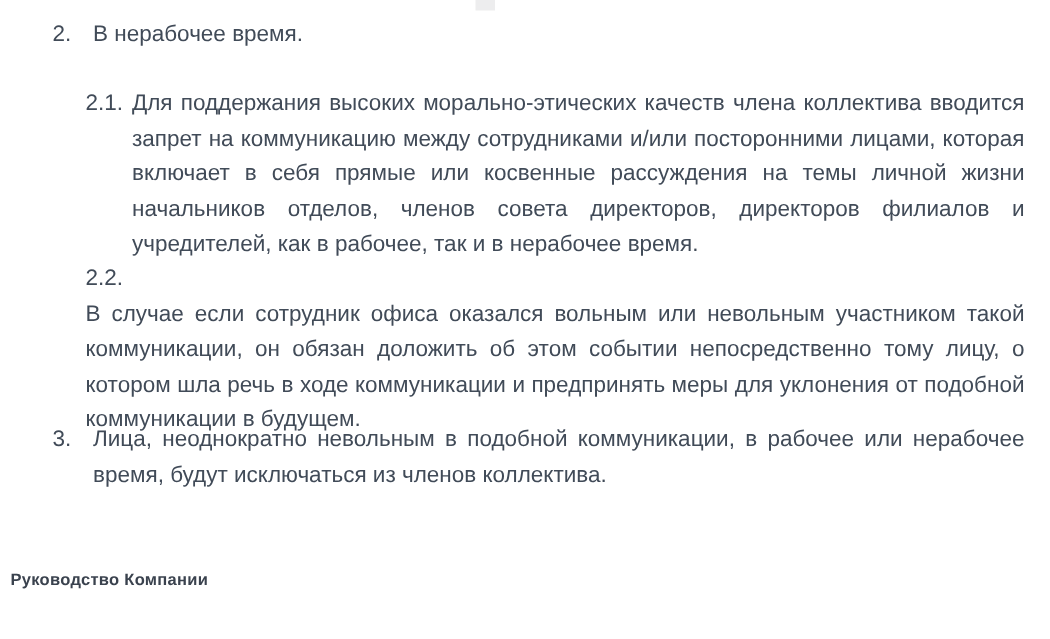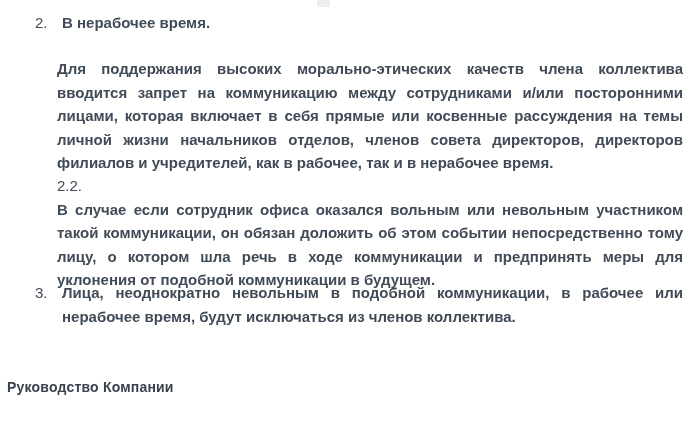--- a/index.html
+++ b/index.html
@@ -29,21 +29,20 @@
   .li {
     position: absolute;
     display: flex;
     -webkit-font-smoothing: antialiased;
   }
   .li .num {
     flex: 0 0 auto;
   }
   .li .txt {
     flex: 1 1 auto;
-    font-weight: bold;
   }
   .justify .txt {
     text-align: justify;
     text-justify: inter-word;
   }
   
   #sec2 {
     top: 11px;
     left: 35px;
     width: 420px;
@@ -70,38 +69,39 @@
     left: 35px;
     width: 648px;
   }
   #sec3 .num { width: 27px; }
   
   .signature {
     position: absolute;
     top: 376px;
     left: 7px;
     font-weight: bold;
-    font-size: 14px;
+    font-size: 11px;
     color: #3a424e;
     letter-spacing: 0.2px;
   }
 </style>
 </head>
 <body>
 
 <div class="page">
 
   <div class="scan-artifact"></div>
 
   <div class="li" id="sec2">
     <span class="num">2.</span>
     <span class="txt">В нерабочее время.</span>
   </div>
 
   <div class="li justify" id="sec21">
+    <span class="num">2.1.</span>
     <span class="txt">Для поддержания высоких морально-этических качеств члена коллектива вводится запрет на коммуникацию между сотрудниками и/или посторонними лицами, которая включает в себя прямые или косвенные рассуждения на темы личной жизни начальников отделов, членов совета директоров, директоров филиалов и учредителей, как в рабочее, так и в нерабочее время.</span>
   </div>
 
   <div class="li justify" id="sec22">
     <span class="num">2.2.</span>
     <span class="txt">В случае если сотрудник офиса оказался вольным или невольным участником такой коммуникации, он обязан доложить об этом событии непосредственно тому лицу, о котором шла речь в ходе коммуникации и предпринять меры для уклонения от подобной коммуникации в будущем.</span>
   </div>
 
   <div class="li justify" id="sec3">
     <span class="num">3.</span>

